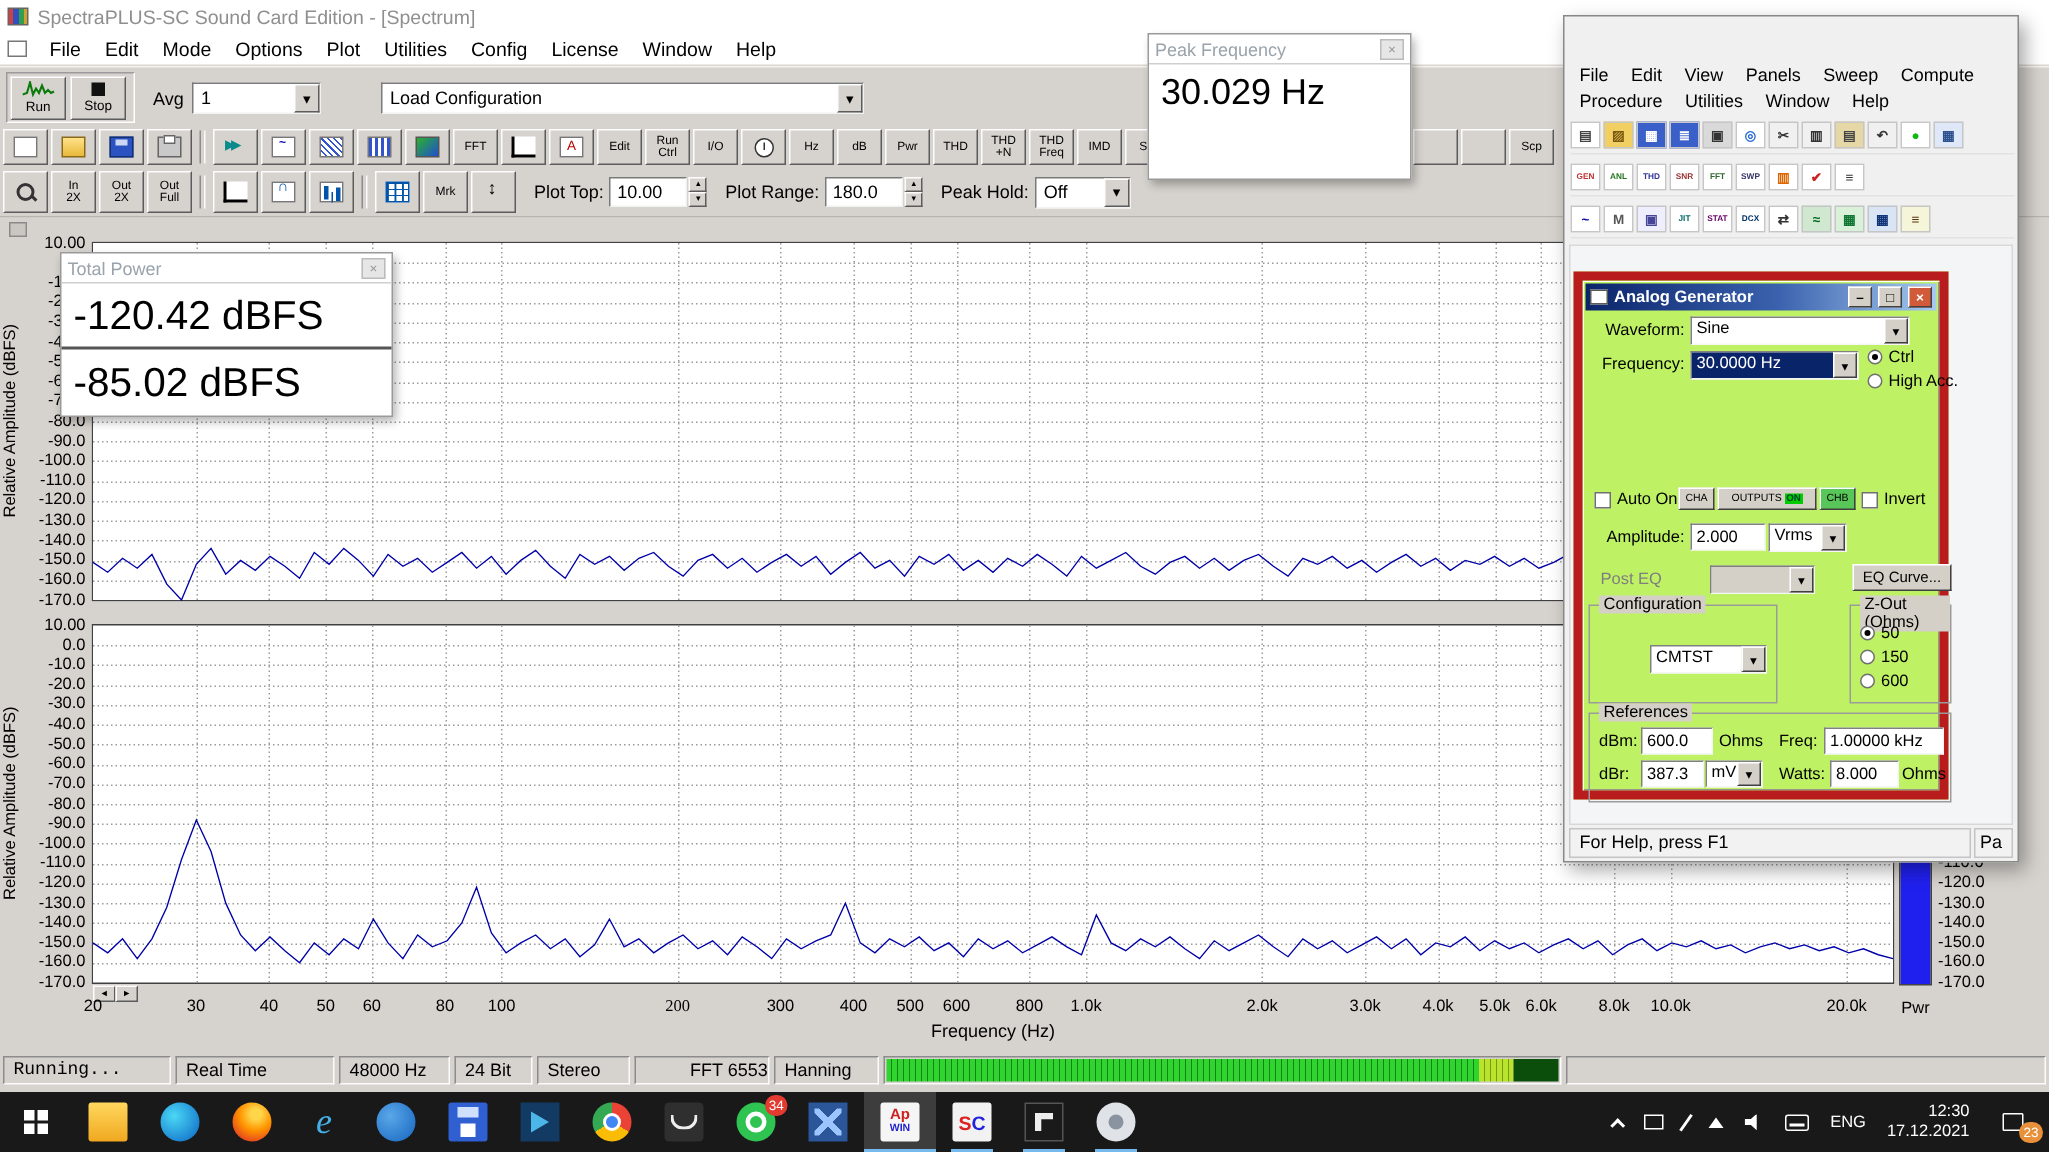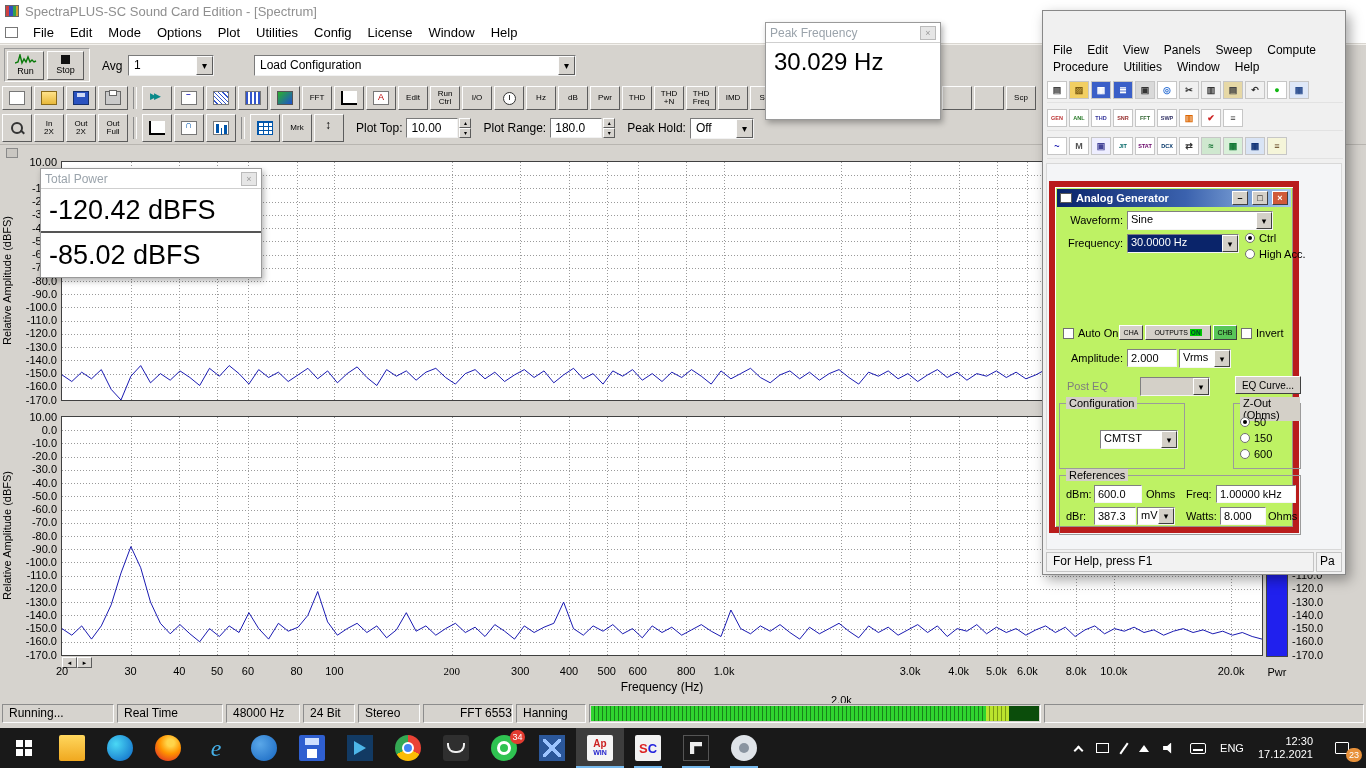--- a/index.html
+++ b/index.html
@@ -490,21 +490,21 @@
         <span style="left: 247.9px;">60</span>
         <span style="left: 296.6px;">80</span>
         <span style="left: 334.4px;">100</span>
         <span style="left: 451.7px; font-family: Liberation Serif, serif;">200</span>
         <span style="left: 520.3px;">300</span>
         <span style="left: 569px;">400</span>
         <span style="left: 606.8px;">500</span>
         <span style="left: 637.7px;">600</span>
         <span style="left: 686.3px;">800</span>
         <span style="left: 724.1px;">1.0k</span>
-        <span style="left: 841.4px; margin-top: 29px;">2.0k</span>
+        <span style="left: 841.4px;">2.0k</span>
         <span style="left: 910.1px;">3.0k</span>
         <span style="left: 958.7px;">4.0k</span>
         <span style="left: 996.5px;">5.0k</span>
         <span style="left: 1027.4px;">6.0k</span>
         <span style="left: 1076.1px;">8.0k</span>
         <span style="left: 1113.8px;">10.0k</span>
         <span style="left: 1231.1px;">20.0k</span>
       </div>
     <div class="xlabel">Frequency (Hz)</div>
     <div class="pwrbar"></div>
@@ -514,21 +514,21 @@
         <span style="top: 451.6px;">-130.0</span>
         <span style="top: 464.8px;">-140.0</span>
         <span style="top: 478.1px;">-150.0</span>
         <span style="top: 491.3px;">-160.0</span>
         <span style="top: 504.5px;">-170.0</span>
       </div>
     <div class="pwrlabel">Pwr</div>
   </div>
 
   <div id="statusbar">
-    <div class="segwrap"><div class="seg" style="width: 112px;">Running...</div><div class="seg" style="width: 106px;">Real Time</div><div class="seg" style="width: 74px;">48000 Hz</div><div class="seg" style="width: 52px;">24 Bit</div><div class="seg" style="width: 62px;">Stereo</div><div class="seg" style="width: 90px; padding-left: 36px;">FFT 65536 pts</div><div class="seg" style="width: 70px;">Hanning</div></div>
+    <div class="segwrap"><div class="seg" style="width: 112px; font-family: Liberation Mono, monospace;">Running...</div><div class="seg" style="width: 106px;">Real Time</div><div class="seg" style="width: 74px;">48000 Hz</div><div class="seg" style="width: 52px;">24 Bit</div><div class="seg" style="width: 62px;">Stereo</div><div class="seg" style="width: 90px; padding-left: 36px;">FFT 65536 pts</div><div class="seg" style="width: 70px;">Hanning</div></div>
     <div class="seg meter">
         <i class="fillA"></i>
         <i class="fillB"></i>
         <i class="fillC"></i>
       </div>
     <div class="seg fill"></div>
   </div>
 
   <div class="float-panel" id="total-panel" style="left:40px;top:168px;width:222px;height:110px">
     <div class="fp-title">

